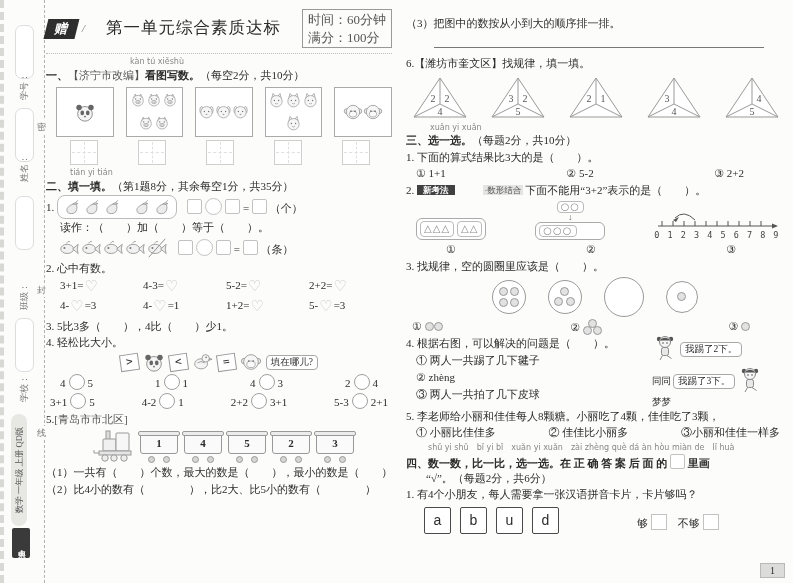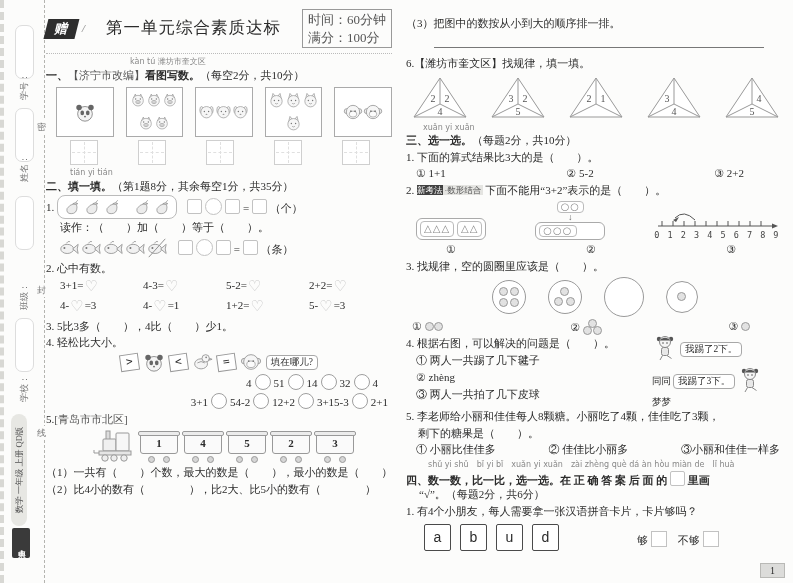--- a/index.html
+++ b/index.html
@@ -28,21 +28,21 @@
   .pinyin{font-size:8px;color:#888;font-family:"DejaVu Sans",sans-serif;}
   .sec-t{margin-top:3px;}
   .b{font-weight:bold;}
   .tag{color:#555;}
   .q{margin-top:2px;}
   .sq{display:inline-block;width:13px;height:13px;border:1px solid #c2c2c2;background:#fff;border-radius:2px;vertical-align:-2px;}
   .op-c{display:inline-block;width:15px;height:15px;border:1px solid #c2c2c2;background:#fff;border-radius:50%;vertical-align:-3px;margin:0 3px;}
   .cmp{display:inline-block;width:14px;height:14px;border:1px solid #9f9f9f;background:#fff;border-radius:50%;vertical-align:-3px;margin:0 3px;}
   .heart{color:#c7c7c7;font-size:15px;vertical-align:-2px;margin:0 1px;font-family:"DejaVu Sans",sans-serif;}
   .row{display:flex;align-items:center;}
-  .sp-between{justify-content:flex-end;}
+  .sp-between{justify-content:space-between;}
   
   .pic-row{display:flex;gap:12px;margin:4px 0 3px 10px;}
   .pic-box{width:54px;height:46px;border:1px solid #aaa;background:#fff;display:flex;flex-wrap:wrap;
            align-items:center;justify-content:center;padding:1px;gap:0;}
   .an{width:20px;height:20px;}
   .an2{width:22px;height:22px;}
   .grid-row{display:flex;gap:40px;margin:2px 0 2px 24px;}
   .tian{width:26px;height:23px;border:1.4px solid #cfcfcf;background:#fff;position:relative;}
   .tian .h{position:absolute;left:1px;right:1px;top:50%;border-top:1px dashed #e0e0e0;}
   .tian .v{position:absolute;top:1px;bottom:1px;left:50%;border-left:1px dashed #e0e0e0;}
@@ -61,22 +61,22 @@
   .train{display:flex;align-items:flex-end;margin:2px 0 2px 44px;gap:6px;}
   .car{width:38px;text-align:center;}
   .car-body{border:1px solid #999;border-radius:3px;background:#fafafa;height:19px;line-height:19px;font-weight:bold;position:relative;}
   .car-body::before{content:"";position:absolute;left:-3px;right:-3px;top:-3px;height:3px;background:#ececec;border:1px solid #999;border-radius:2px;}
   .wheels{display:flex;justify-content:space-around;margin-top:2px;padding:0 4px;}
   .wh{width:5px;height:5px;border-radius:50%;background:#d6d6d6;border:1px solid #999;}
   
   .ans-line{border-bottom:1px solid #777;height:13px;width:330px;margin:3px 0 8px 28px;}
   .tri-row{display:flex;justify-content:space-between;margin:3px 0 2px 2px;}
   .tbadge{display:inline-block;font-size:8.5px;vertical-align:1px;margin-right:2px;}
-  .tbadge .d1{background:#404040;color:#fff;padding:0 0;}
-  .tbadge .d2{background:#e4e4e1;color:#555;padding:0 2px;}
+  .tbadge .d1{background:#404040;color:#fff;padding:0 6px;font-weight:bold;}
+  .tbadge .d2{background:#e4e4e1;color:#555;padding:0 2px;margin-left:28px;}
   .grp-box{border:1px solid #aaa;border-radius:6px;padding:2px 3px;display:inline-flex;gap:3px;background:#fff;}
   .grp-sub{border:1px solid #bbb;border-radius:4px;padding:0 3px;font-size:10px;color:#8b8b8b;background:#fff;
            font-family:"DejaVu Sans",sans-serif;letter-spacing:1px;}
   .q2-imgs{display:flex;align-items:flex-end;justify-content:space-between;margin:3px 4px 0 10px;}
   .stack{display:flex;flex-direction:column;align-items:center;line-height:1;}
   .nl-labels{font-family:"DejaVu Sans Mono",monospace;font-size:8.5px;color:#444;letter-spacing:1.5px;margin-top:1px;}
   .lab-row{display:flex;justify-content:space-between;padding:0 48px 0 40px;margin-top:2px;}
   .big-c{position:relative;border:1px solid #9a9a9a;border-radius:50%;background:#fff;}
   .dot{position:absolute;width:7px;height:7px;background:#e2e2e2;border:1px solid #999;border-radius:50%;}
   .idot{display:inline-block;width:7px;height:7px;background:#e2e2e2;border:1px solid #999;border-radius:50%;vertical-align:-1px;}
@@ -207,21 +207,21 @@
         <span class="badge">赠</span>
         <span class="slash">/</span>
         <span class="hdr-title">第一单元综合素质达标</span>
         <span class="time-box">
           <span>时间：60分钟</span><br>
           <span>满分：100分</span>
         </span>
       </div>
 
       <div class="sec-t">
-        <div class="pinyin" style="margin-left:84px">kàn tú 潍坊市奎文区</div>
+        <div class="pinyin" style="margin-left:84px">kàn tú xiěshù</div>
         <span class="b">一、</span><span class="tag">【济宁市改编】</span><span class="b">看图写数。</span><span>（每空2分，共10分）</span>
       </div>
       <div class="pic-row">
         <div class="pic-box">
             <svg class="an2" viewBox="0 0 24 24">
               <use href="#g-panda"></use>
             </svg>
           </div>
         <div class="pic-box">
           <svg class="an" viewBox="0 0 24 24" style="width:16px;height:16px">
@@ -483,21 +483,21 @@
             <line x1="32" y1="4" x2="32" y2="30" stroke="#999"></line>
             <line x1="6" y1="43" x2="32" y2="30" stroke="#999"></line>
             <line x1="58" y1="43" x2="32" y2="30" stroke="#999"></line>
             <text x="25" y="28" font-size="10" fill="#555" text-anchor="middle"></text>
             <text x="39" y="28" font-size="10" fill="#555" text-anchor="middle">4</text>
             <text x="32" y="41" font-size="10" fill="#555" text-anchor="middle">5</text>
           </svg>
       </div>
 
       <div class="sec-t">
-        <div class="pinyin" style="margin-left:17px">xuǎn yi xuǎn</div>
+        <div class="pinyin" style="margin-left:24px">xuǎn yi xuǎn</div>
         <span class="b">三、</span><span class="b">选一选。</span><span>（每题2分，共10分）</span>
       </div>
 
       <div class="q">1. 下面的算式结果比3大的是（　　）。</div>
       <div class="opts3" style="padding:0 40px 0 10px">
         <span>① 1+1</span>
         <span>② 5-2</span>
         <span>③ 2+2</span>
       </div>
 
@@ -583,31 +583,30 @@
           </div>
           <div style="text-align:left;padding-right:6px">梦梦</div>
         </div>
         <div>4. 根据右图，可以解决的问题是（　　）。</div>
         <div class="q" style="margin-left:10px">① 两人一共踢了几下毽子</div>
         <div class="q" style="margin-left:10px">② zhèng</div>
         <div class="q" style="margin-left:10px">③ 两人一共拍了几下皮球</div>
       </div>
 
       <div class="q" style="clear:both">5. 李老师给小丽和佳佳每人8颗糖。小丽吃了4颗，佳佳吃了3颗，</div>
-      <div class="q" style="margin-left:12px">剩下的糖果是（　　）。</div>
       <div class="opts3" style="margin-left:10px">
         <span>① 小丽比佳佳多</span>
         <span>② 佳佳比小丽多</span>
         <span>③小丽和佳佳一样多</span>
       </div>
 
       <div class="sec-t">
         <div class="pinyin" style="margin-left:22px;white-space:nowrap">shǔ yi shǔ　bǐ yi bǐ　xuǎn yi xuǎn　zài zhèng què dá àn hòu miàn de　lǐ huà</div>
         <span class="b">四、</span><span class="b">数一数，比一比，选一选。</span><span class="b">在 正 确 答 案 后 面 的</span> <span class="sq"></span> <span class="b">里画</span>
-        <div style="margin-left:13px">“√”。（每题2分，共6分）</div>
+        <div style="margin-left:20px">“√”。（每题2分，共6分）</div>
       </div>
 
       <div class="q">1. 有4个小朋友，每人需要拿一张汉语拼音卡片，卡片够吗？</div>
       <div class="row">
         <div class="cards-row">
           <div class="pcard">a</div>
           <div class="pcard">b</div>
           <div class="pcard">u</div>
           <div class="pcard">d</div>
         </div>

